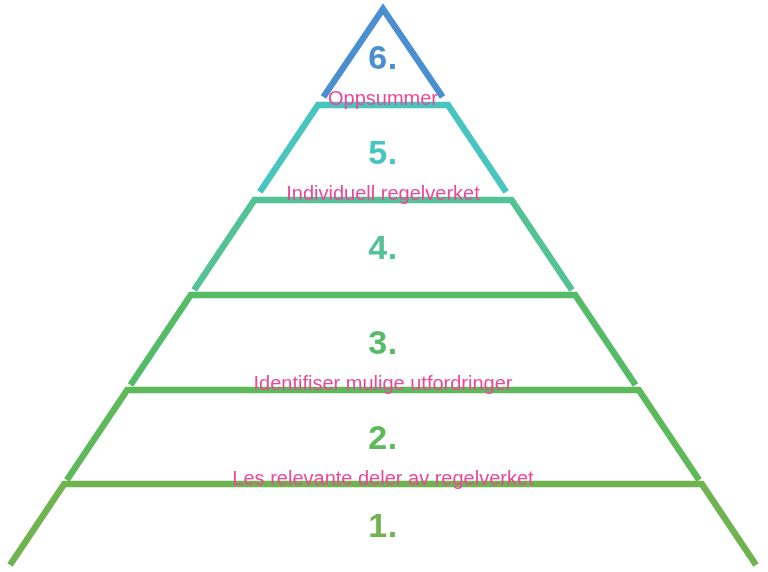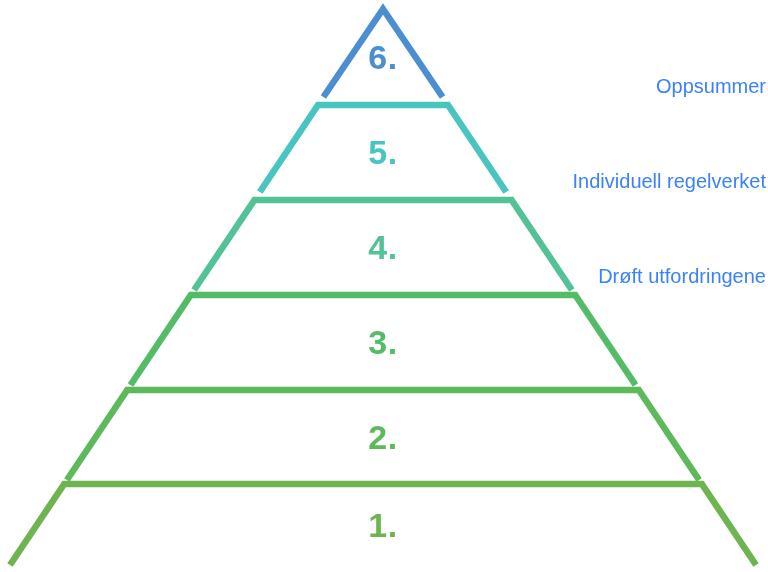--- a/index.html
+++ b/index.html
@@ -31,23 +31,22 @@
   }
   .num {
     font-size: 34px;
     line-height: 36px;
     font-weight: 700;
     letter-spacing: 0.5px;
   }
   .lbl {
     font-size: 20px;
     line-height: 22px;
-    margin-top: 0;
-    color: #3b82f6;
-    text-align: right;
+    margin-top: 12px;
+    color: #ec4899;
   }
 </style>
 </head>
 <body>
 
 <div class="stage">
 
   <svg id="pyramid-svg" viewBox="0 0 768 572" xmlns="http://www.w3.org/2000/svg">
       <polyline points="323.4,97 383.0,9 442.6,97" fill="none" stroke="#4c8fd1" stroke-width="6.5" stroke-linejoin="miter" stroke-linecap="butt"></polyline>
       <polyline points="259.8,192 318.0,105 448.0,105 506.2,192" fill="none" stroke="#49c5c0" stroke-width="6.5" stroke-linejoin="miter" stroke-linecap="butt"></polyline>
@@ -62,28 +61,29 @@
     <div class="lbl">Oppsummer</div>
   </div>
 
   <div class="level-text" style="top:134px">
     <div class="num" style="color: rgb(73, 197, 192);">5.</div>
     <div class="lbl">Individuell regelverket</div>
   </div>
 
   <div class="level-text" style="top:229px">
     <div class="num" style="color: rgb(84, 194, 151);">4.</div>
-    <div class="lbl">Drøft utfordringene</div>
   </div>
 
   <div class="level-text" style="top:324px">
     <div class="num" style="color: rgb(84, 187, 103);">3.</div>
+    <div class="lbl">Identifiser mulige utfordringer</div>
   </div>
 
   <div class="level-text" style="top:419px">
     <div class="num" style="color: rgb(94, 185, 91);">2.</div>
+    <div class="lbl">Les relevante deler av regelverket</div>
   </div>
 
   <div class="level-text" style="top:507px">
     <div class="num" style="color: rgb(112, 179, 81);">1.</div>
   </div>
 
 </div>
 
 </body></html>

